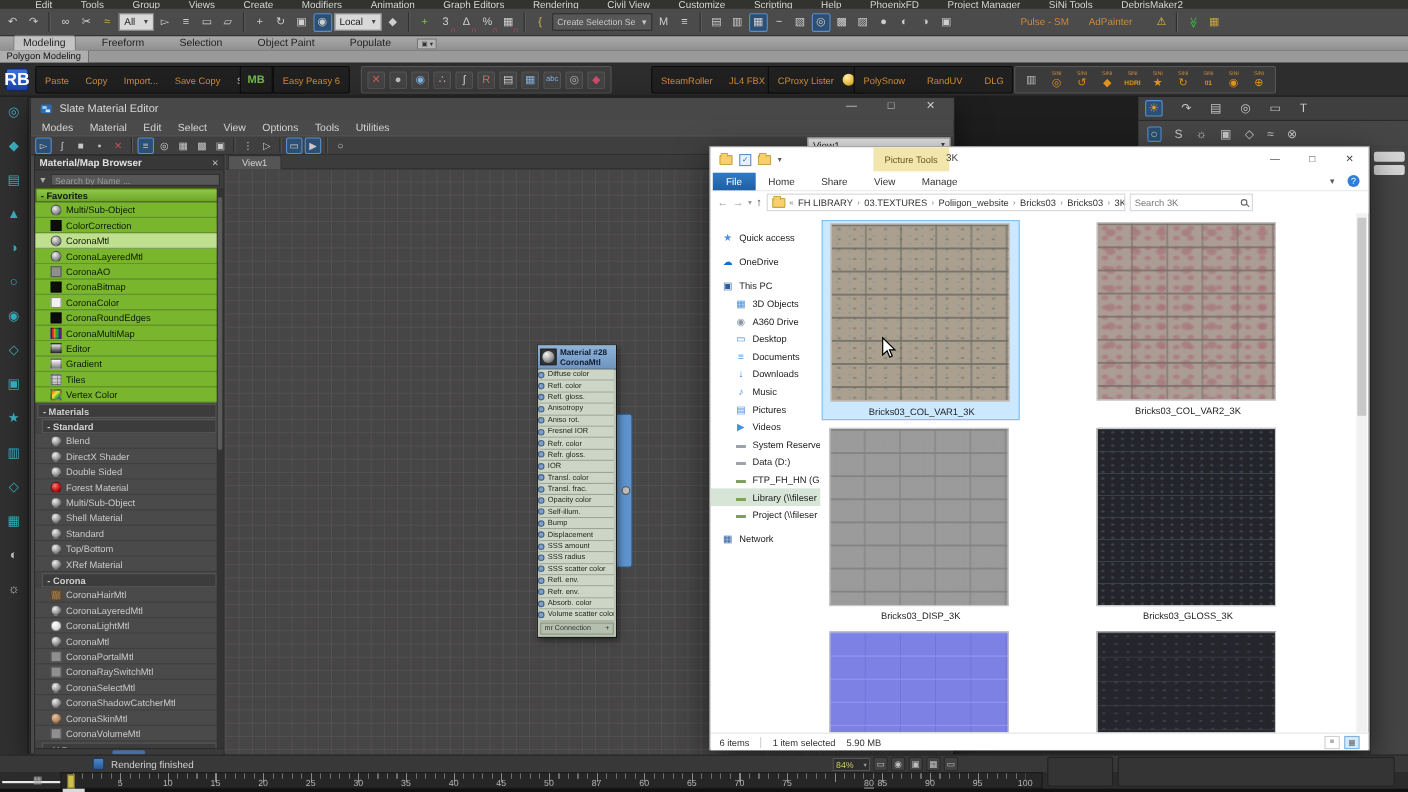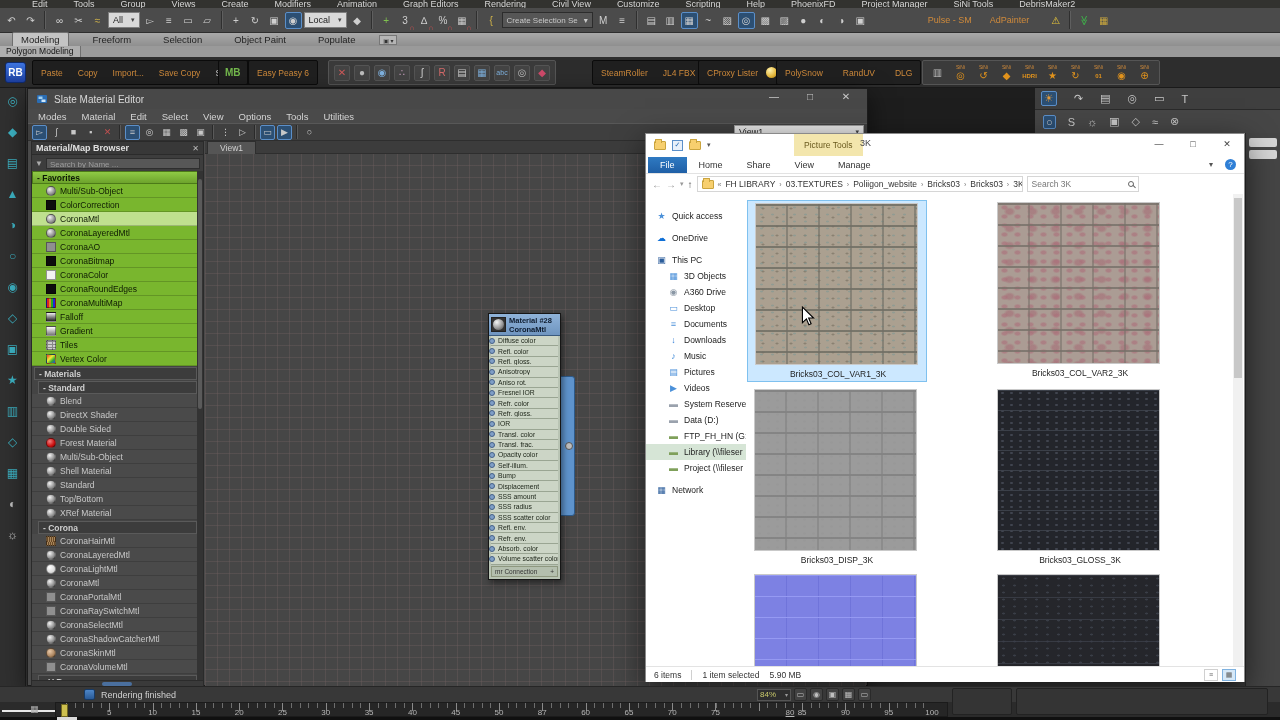--- a/index.html
+++ b/index.html
@@ -30,21 +30,21 @@
   .rtab-icon{width:18px;height:10px;background:#b5b5b5;border:1px solid #777;font-size:6px;color:#333;display:flex;align-items:center;justify-content:center;margin-bottom:1px;}
   #ribbon-sub{left:0;top:46px;width:1280px;height:11px;background:#9a9a9a;}
   .polytab{position:absolute;left:0;top:0;height:11px;background:#aeaeae;border-right:1px solid #6f6f6f;font-size:8.5px;color:#141414;padding:0 6px;line-height:11px;white-space:nowrap;}
 
   
   #script-toolbar{left:0;top:57px;width:1280px;height:31px;background:#2d2d2d;border-bottom:1px solid #1a1a1a;}
   .stk-inset{position:absolute;top:3px;height:25px;background:#202020;border:1px solid #0c0c0c;border-radius:2px;display:flex;align-items:center;padding:0 8px;gap:15px;}
   .stk-raised{position:absolute;top:3px;height:25px;background:#3b3b3b;border:1px solid #555;border-radius:2px;display:flex;align-items:center;padding:0 5px;gap:4px;}
   .obtn{font-size:8.5px;color:#cf8a3b;white-space:nowrap;}
   .obtn.white{color:#c9c9c9;}
-  #rb-badge{position:absolute;left:5px;top:5px;width:21px;height:21px;background:linear-gradient(#3d74e0,#1d3f9e);border-radius:3px;color:#fff;font-size:10px;font-weight:bold;display:flex;align-items:center;justify-content:center;border:1px solid #0e2a6e;}
+  #rb-badge{position:absolute;left:5px;top:5px;width:21px;height:21px;background:linear-gradient(#3d74e0,#1d3f9e);border-radius:3px;color:#fff;font-size:16px;font-weight:bold;display:flex;align-items:center;justify-content:center;border:1px solid #0e2a6e;}
   .mbtxt{font-size:10px;font-weight:bold;color:#74b94d;}
   .mico{width:16px;height:16px;display:flex;align-items:center;justify-content:center;font-size:10px;border-radius:2px;background:#444;border:1px solid #555;flex:none;}
   .sini-col{display:flex;flex-direction:column;align-items:center;width:19px;flex:none;}
   .sini-col .slab{font-size:5px;color:#cf8a3b;line-height:6px;}
   .sini-col .sg{font-size:10px;color:#e0921c;line-height:12px;}
   .sini-col .sg.txt{font-size:6px;font-weight:bold;}
   .bulb{width:11px;height:11px;border-radius:50%;background:radial-gradient(circle at 35% 30%,#fff3b0,#e8b93a 60%,#a87a12);flex:none;}
 
   
   #left-strip{left:0;top:88px;width:26px;height:600px;background:#303030;border-right:1px solid #1f1f1f;display:flex;flex-direction:column;align-items:center;padding-top:6px;gap:17px;}
@@ -199,21 +199,21 @@
   .tx-dark2{background-color:#25262b;background-image:
     repeating-linear-gradient(0deg,transparent 0 21px,rgba(58,62,72,.85) 21px 22px),
     radial-gradient(rgba(80,86,100,.5) 1px,transparent 2px);
     background-size:100% 22px,11px 7px;}
 
   
   #status-row{left:0;top:686px;width:1280px;height:16px;background:#383838;border-top:1px solid #262626;}
   #render-msg{position:absolute;left:84px;top:2px;display:flex;align-items:center;gap:6px;}
   #render-msg .ric{width:11px;height:11px;background:linear-gradient(#4d86c8,#2a5a96);border:1px solid #173a66;border-radius:2px;}
   #render-msg .rtx{font-size:9px;color:#d0d0d0;white-space:nowrap;}
-  #zoom-ctl{position:absolute;left:745px;top:1px;display:flex;align-items:center;gap:3px;padding-left:12px;}
+  #zoom-ctl{position:absolute;left:745px;top:1px;display:flex;align-items:flex-end;gap:3px;padding-left:12px;}
   #zoom-ctl .zbox{width:34px;height:12px;background:#2e2e2e;border:1px solid #555;color:#c9c96a;font-size:8px;display:flex;align-items:center;justify-content:space-between;padding:0 2px;}
   #zoom-ctl .zic{width:13px;height:13px;display:flex;align-items:center;justify-content:center;font-size:8px;color:#bfbfbf;background:#424242;border:1px solid #2a2a2a;border-radius:2px;}
   #timeline-row{left:0;top:702px;width:1280px;height:15px;background:#2b2b2b;}
   #tl-whiteline{position:absolute;left:2px;top:8px;width:76px;height:2px;background:#e8e8e8;}
   #tl-icon{position:absolute;left:30px;top:2px;font-size:9px;color:#b0b0b0;}
   #tl-track{position:absolute;left:55px;top:0;width:893px;height:15px;background:#262626;border:1px solid #1b1b1b;}
   #tl-ticks{position:absolute;left:10px;top:0;width:866px;height:5px;background:repeating-linear-gradient(90deg,#6e6e6e 0 1px,transparent 1px 8.66px);}
   #tl-ticks-major{position:absolute;left:10px;top:0;width:866px;height:8px;background:repeating-linear-gradient(90deg,#8a8a8a 0 1px,transparent 1px 43.3px);}
   .tl-label{position:absolute;top:5px;transform:translateX(-50%);font-size:8px;color:#b5b5b5;}
   #tl-marker{position:absolute;left:5px;top:1px;width:7px;height:13px;background:#cdbf4e;border:1px solid #6e6520;}
@@ -541,21 +541,21 @@
           <div class="bitem green">
             <span class="mi mi-black"></span>
             <span>CoronaRoundEdges</span>
           </div>
           <div class="bitem green">
             <span class="mi mi-multicolor"></span>
             <span>CoronaMultiMap</span>
           </div>
           <div class="bitem green">
             <span class="mi mi-falloff"></span>
-            <span>Falloff</span>
+            <span>Editor</span>
           </div>
           <div class="bitem green">
             <span class="mi mi-gradient"></span>
             <span>Gradient</span>
           </div>
           <div class="bitem green">
             <span class="mi mi-tiles"></span>
             <span>Tiles</span>
           </div>
           <div class="bitem green">

